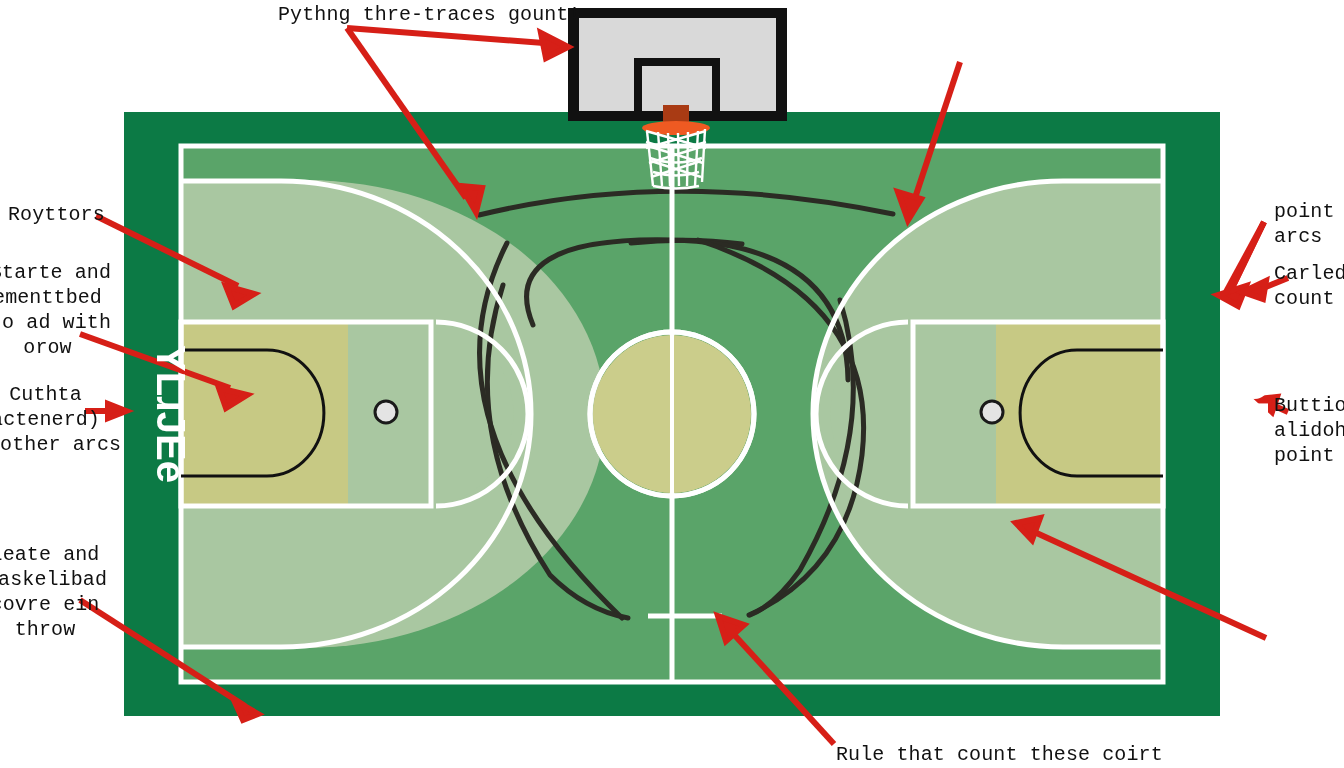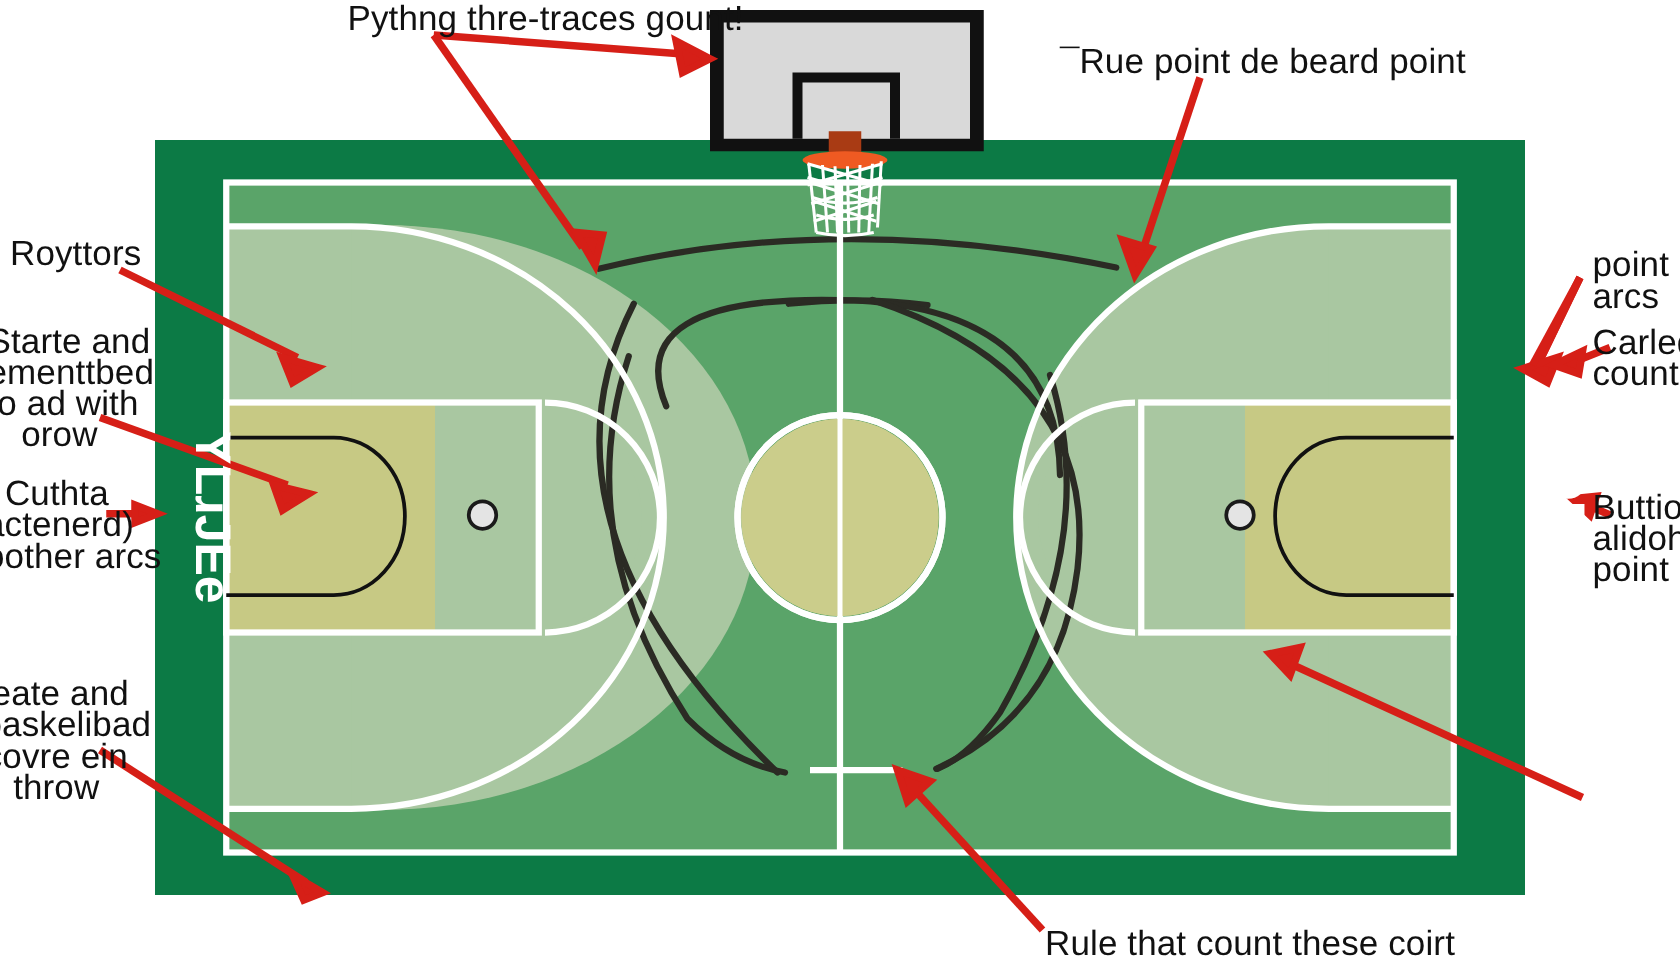--- a/index.html
+++ b/index.html
@@ -7,23 +7,23 @@
     width:1344px;height:768px;position:relative;overflow:hidden;
     font-family:"Liberation Sans","DejaVu Sans",sans-serif;
     background:#ffffff;
   }
   #stage{position:absolute;left:0;top:0;width:1344px;height:768px;}
   svg#court{position:absolute;left:0;top:0;width:1344px;height:768px;}
 
   .anno{
     position:absolute;
     color:#111111;
-    font-size:28px;
+    font-size:20px;
     line-height:25px;
-    font-family:Liberation Sans, sans-serif;
+    font-family:Liberation Mono, monospace;
     white-space:pre;
     letter-spacing:0.1px;
   }
   .anno.center-al{text-align:center;}
 </style>
 </head>
 <body>
 
 <div id="stage">
 
@@ -197,23 +197,22 @@
       <polygon points="718,616 744,625 726,641"></polygon>
     </g>
 
     <text x="157" y="414" fill="#ffffff" font-size="40" font-weight="bold" font-family="Liberation Sans, DejaVu Sans, sans-serif" text-anchor="middle" transform="rotate(90 157 414)">YLɹJEe</text>
 
     <text x="1240" y="414" fill="#ffffff" font-size="40" font-weight="bold" font-family="Liberation Sans, DejaVu Sans, sans-serif" text-anchor="middle" transform="rotate(90 1240 414)">ɅORCS</text>
   </svg>
 
   <div class="anno" style="left:278px;top:2px;">Pythng thre-traces gount!</div>
 
-  <div class="anno" style="left:848px;top:36px;">¯Rue point de beard point</div>
-
-  <div class="anno" style="left:8px;top:190px;">Royttors</div>
+
+  <div class="anno" style="left:8px;top:202px;">Royttors</div>
 
   <div class="anno center-al" style="left:-10px;top:260px;width:115px;">Starte and
 ementtbed
 to ad with
 orow</div>
 
   <div class="anno center-al" style="left:-12px;top:382px;width:115px;">Cuthta
 actenerd)
 oother arcs</div>
 

